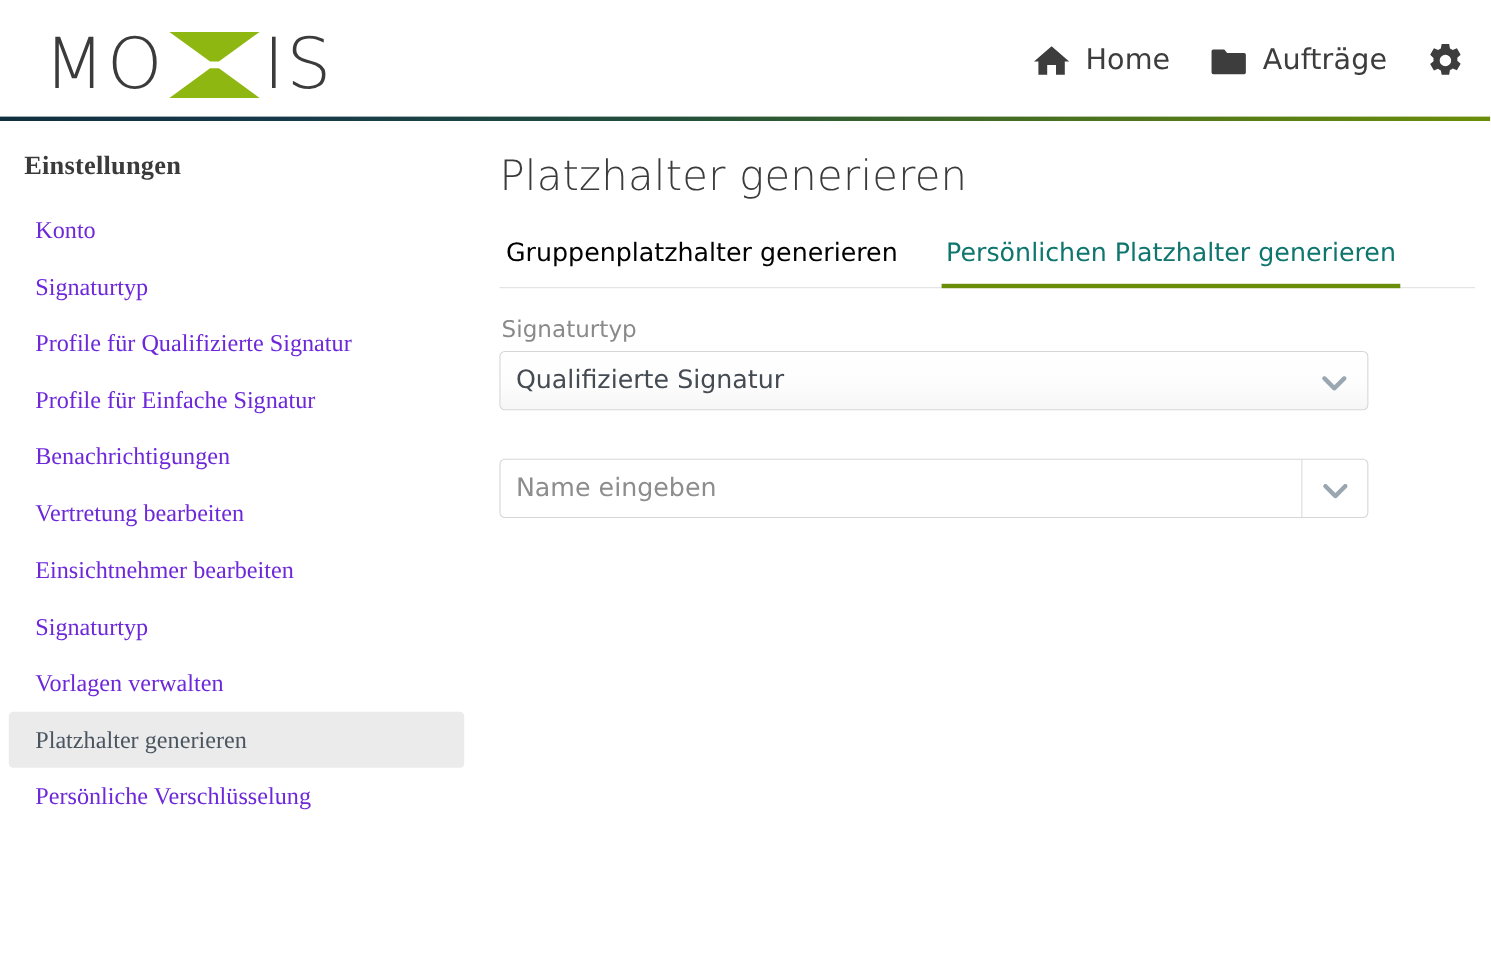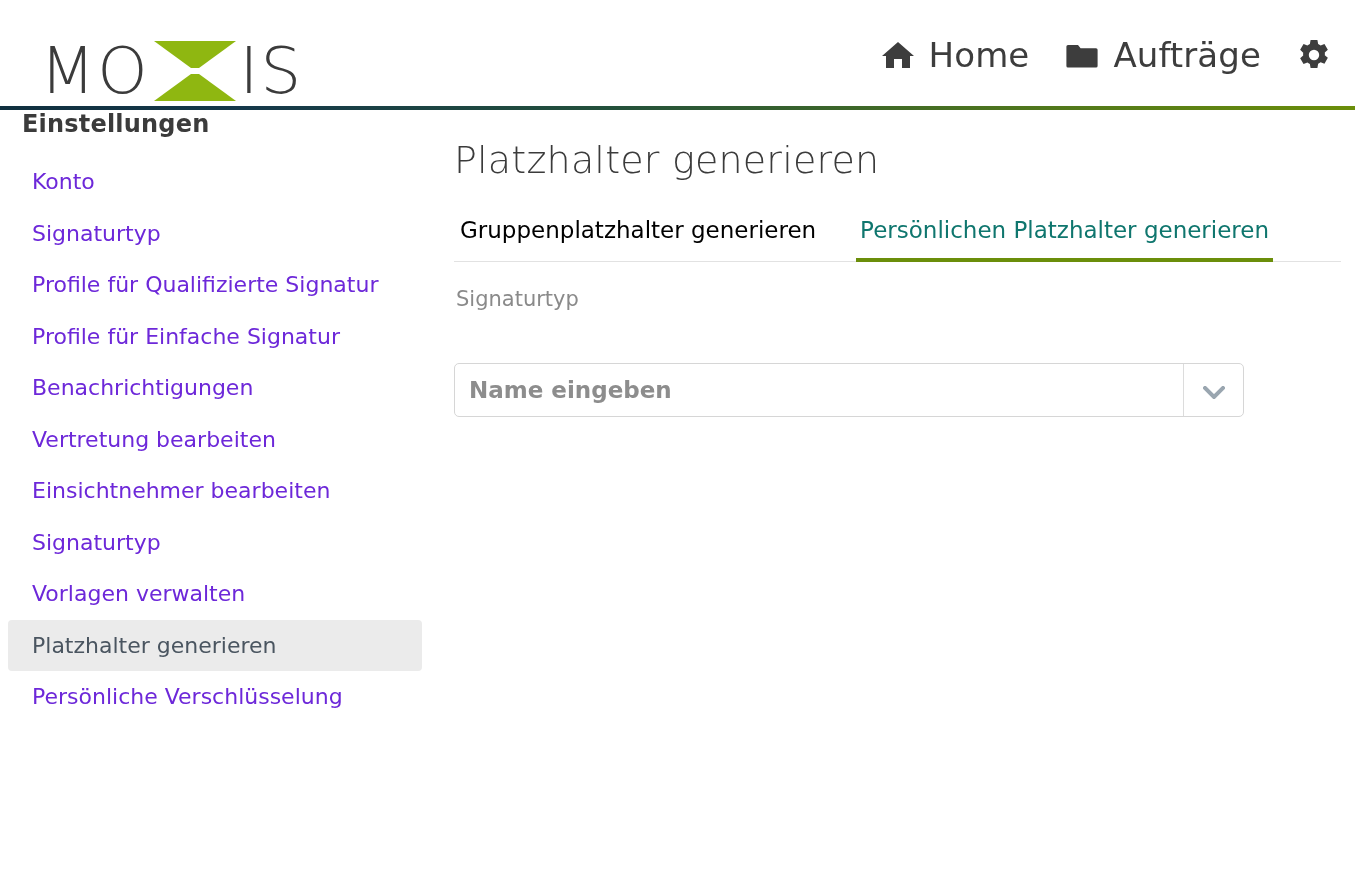--- a/index.html
+++ b/index.html
@@ -25,21 +25,21 @@
   .header-rule {
     position: absolute;
     left: 0; right: 0; bottom: 0;
     height: 4px;
     background: linear-gradient(to right, #10303f 0%, #15384a 18%, #23503b 45%, #4a7220 72%, #6b8e0a 100%);
   }
 
   
   .logo {
     position: absolute;
-    left: 40px; top: 40px;
+    left: 40px; top: 28px;
     display: flex;
     align-items: center;
     height: 62px;
     user-select: none;
   }
   .logo-text {
     font-family: "DejaVu Sans", "Liberation Sans", sans-serif;
     font-size: 64px;
     font-weight: 300;
     letter-spacing: 2px;
@@ -61,38 +61,40 @@
   }
   .nav-item {
     display: flex;
     align-items: center;
     gap: 14px;
     cursor: pointer;
     text-decoration: none;
   }
   .nav-icon { display: block; width: 34px; height: 34px; flex: none; }
   .nav-label {
-    font-size: 34px;
+    font-size: 26px;
     font-weight: 400;
     color: #3d3d3d;
     letter-spacing: .1px;
     white-space: nowrap;
   }
 
   
   .body {
     display: flex;
     align-items: flex-start;
     height: 779px;
   }
 
   
   .sidebar {
     width: 440px;
     flex: none;
+    padding-top: 28px;
+    font-family: Liberation Serif, serif;
   }
   .sidebar-title {
     font-size: 24px;
     font-weight: 700;
     color: #3b3b3b;
     padding: 0 0 0 22px;
     margin: 0 0 18px 0;
     letter-spacing: .2px;
   }
   .sidebar-list { list-style: none; margin: 0; padding: 0; }
@@ -179,21 +181,21 @@
   }
   .control-value {
     flex: 1 1 auto;
     padding: 0 14px;
     font-size: 23px;
     color: #444b52;
     white-space: nowrap;
     overflow: hidden;
     text-overflow: ellipsis;
   }
-  .control-value.placeholder { color: #8d8d8d; font-weight: bold; }
+  .control-value.placeholder { color: #8d8d8d; }
   .chevron-btn {
     width: 60px;
     height: 100%;
     flex: none;
     display: flex;
     align-items: center;
     justify-content: center;
     cursor: pointer;
   }
   .chevron-btn.divided { border-left: 1px solid #dcdcdc; }
@@ -280,20 +282,30 @@
 
       <div class="tabs">
         <div class="tab">Gruppenplatzhalter generieren</div>
         <div class="tab active">Persönlichen Platzhalter generieren</div>
       </div>
 
       <form class="form">
 
         <div class="field">
           <label class="field-label">Signaturtyp</label>
+          <div class="control solid">
+            <span class="control-value">Qualifizierte Signatur</span>
+            <span class="chevron-btn">
+              <span class="chev">
+                <svg viewBox="0 0 22 13" width="22" height="13" aria-hidden="true">
+                  <path d="M2 2 L11 11 L20 2" fill="none" stroke="#9aa6b0" stroke-width="4" stroke-linecap="square" stroke-linejoin="miter"></path>
+                </svg>
+              </span>
+            </span>
+          </div>
         </div>
 
         <div class="gap-md"></div>
 
         <div class="field">
           <div class="control">
             <span class="control-value placeholder">Name eingeben</span>
             <span class="chevron-btn divided">
               <span class="chev">
                 <svg viewBox="0 0 22 13" width="22" height="13" aria-hidden="true">

